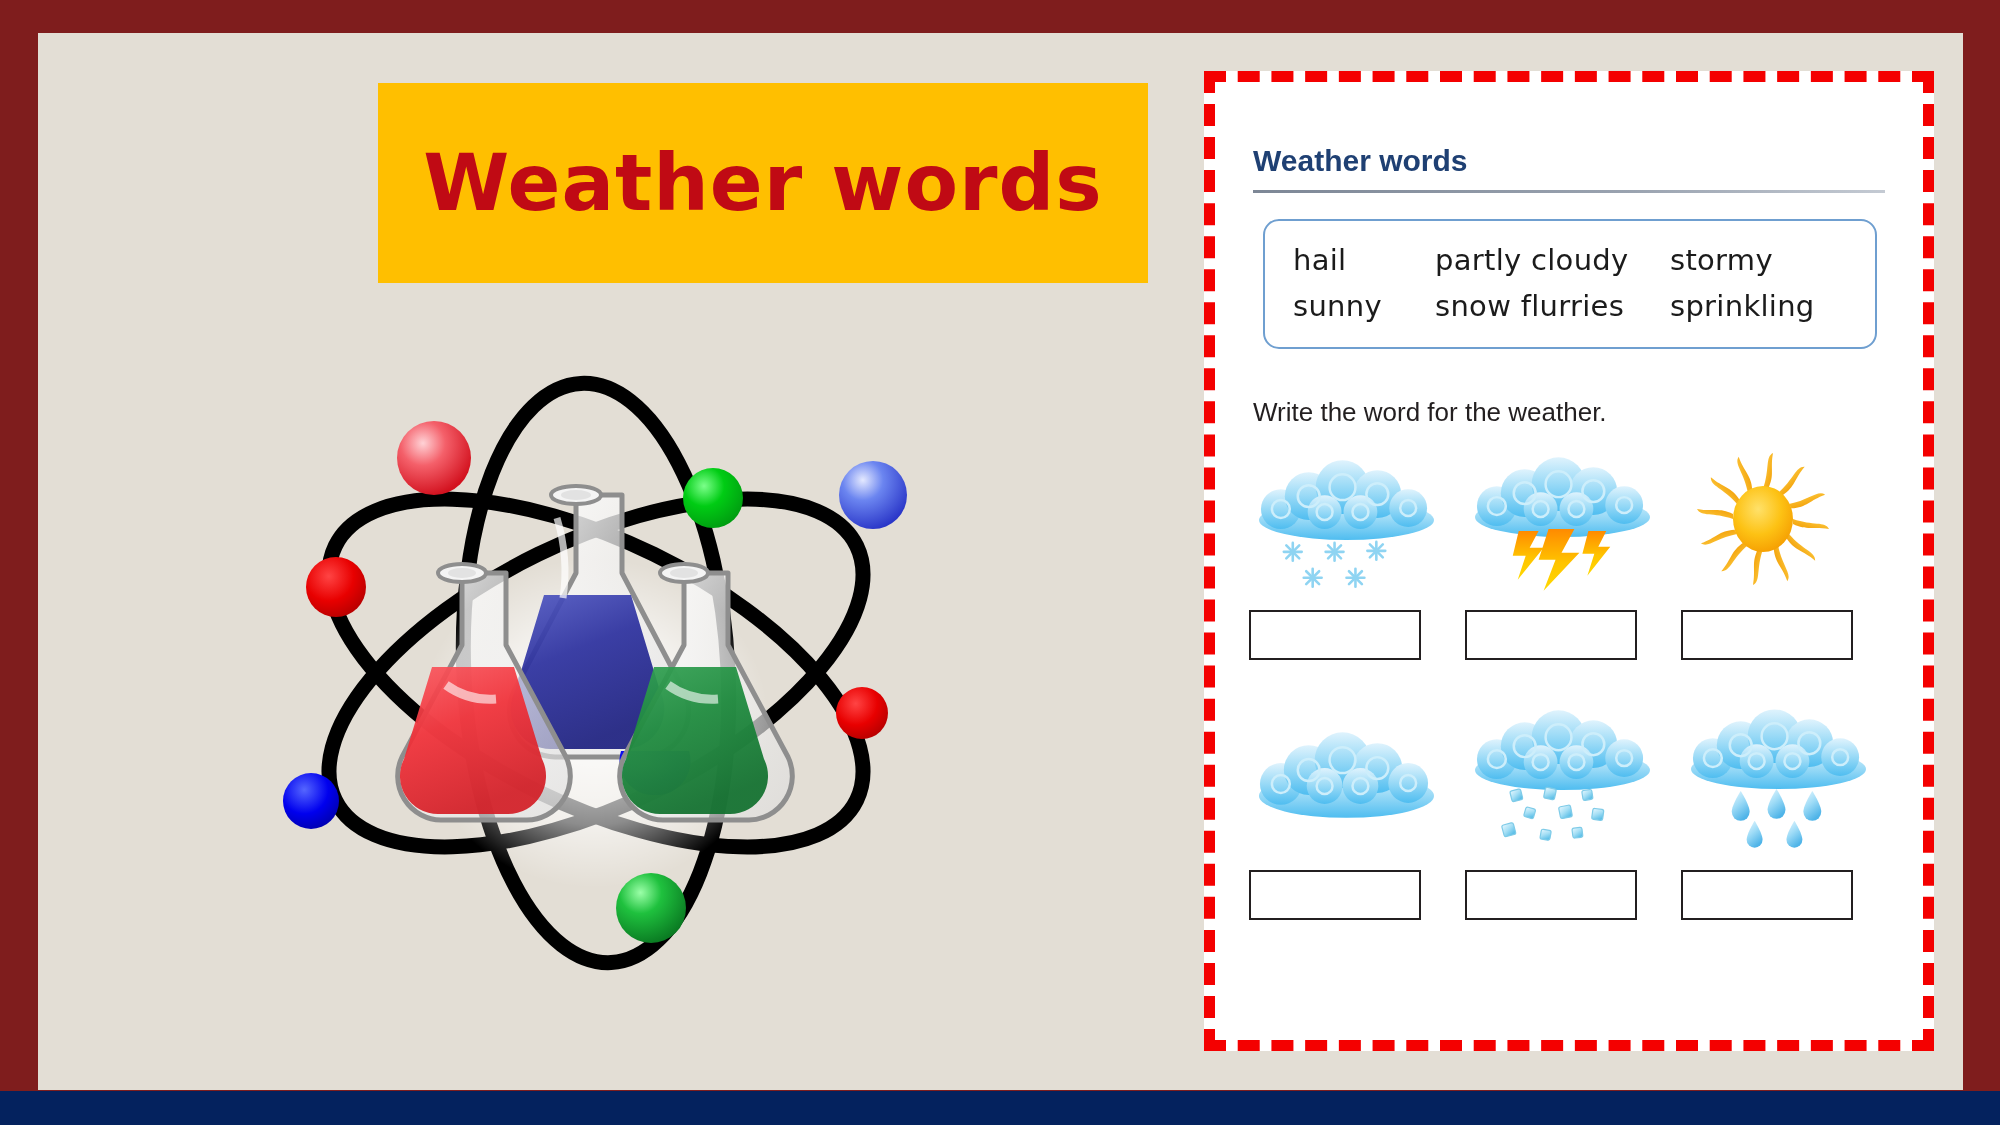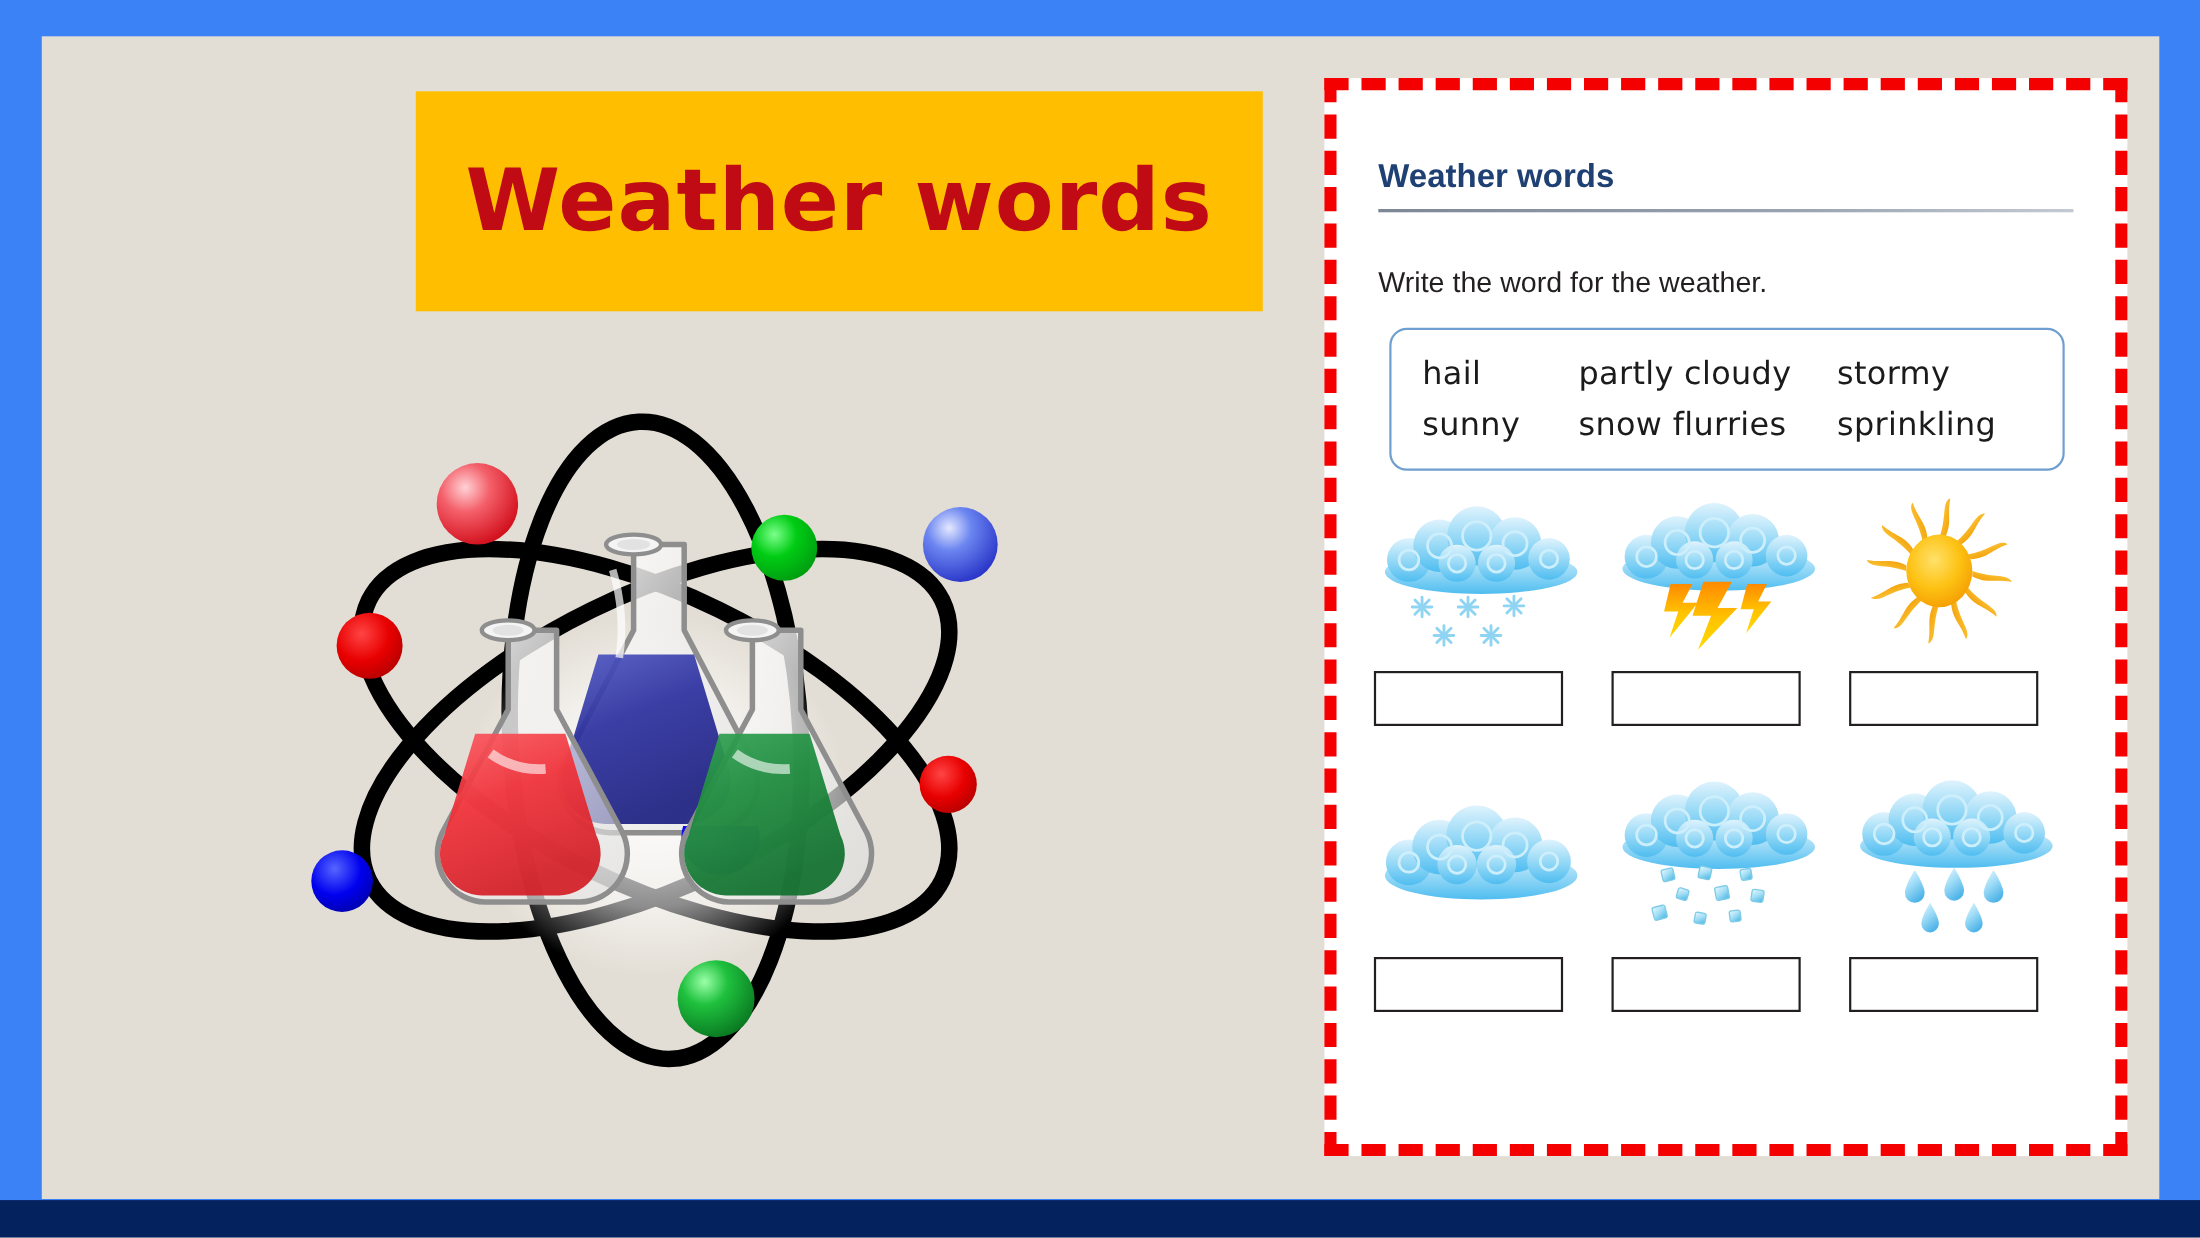--- a/index.html
+++ b/index.html
@@ -14,21 +14,21 @@
   body {
     background: #04225e;
     font-family: "Liberation Sans", sans-serif;
   }
 
   
   #page {
     position: relative;
     width: 2000px;
     height: 1091px;
-    background: #3b82f6;
+    background: #7f1d1d;
   }
 
   #canvas {
     position: absolute;
     left: 38px;
     top: 33px;
     width: 1925px;
     height: 1057px;
     background: #e3ded5;
     overflow: hidden;
@@ -277,34 +277,34 @@
       </svg>
     </div>
 
 
     <div id="worksheet-wrap">
 
       <div id="ws-title">Weather words</div>
 
       <div id="ws-rule"></div>
 
-      <div id="ws-instruction">Write the word for the weather.</div>
-
       <div id="word-bank">
         <div class="bank-row">
           <span class="bank-cell c1">hail</span>
           <span class="bank-cell c2">partly cloudy</span>
           <span class="bank-cell c3">stormy</span>
         </div>
         <div class="bank-row">
           <span class="bank-cell c1">sunny</span>
           <span class="bank-cell c2">snow flurries</span>
           <span class="bank-cell c3">sprinkling</span>
         </div>
       </div>
+
+      <div id="ws-instruction">Write the word for the weather.</div>
 
       <div class="ws-grid-row row1">
 
         <div class="ws-cell">
           <div class="icon-slot">
             <svg width="190" height="135" viewBox="0 0 190 135" xmlns="http://www.w3.org/2000/svg">
               <defs>
                 <linearGradient id="cl1" x1="0" y1="0" x2="0" y2="1">
                   <stop offset="0%" stop-color="#dff3fd"></stop>
                   <stop offset="45%" stop-color="#9fdcf7"></stop>

